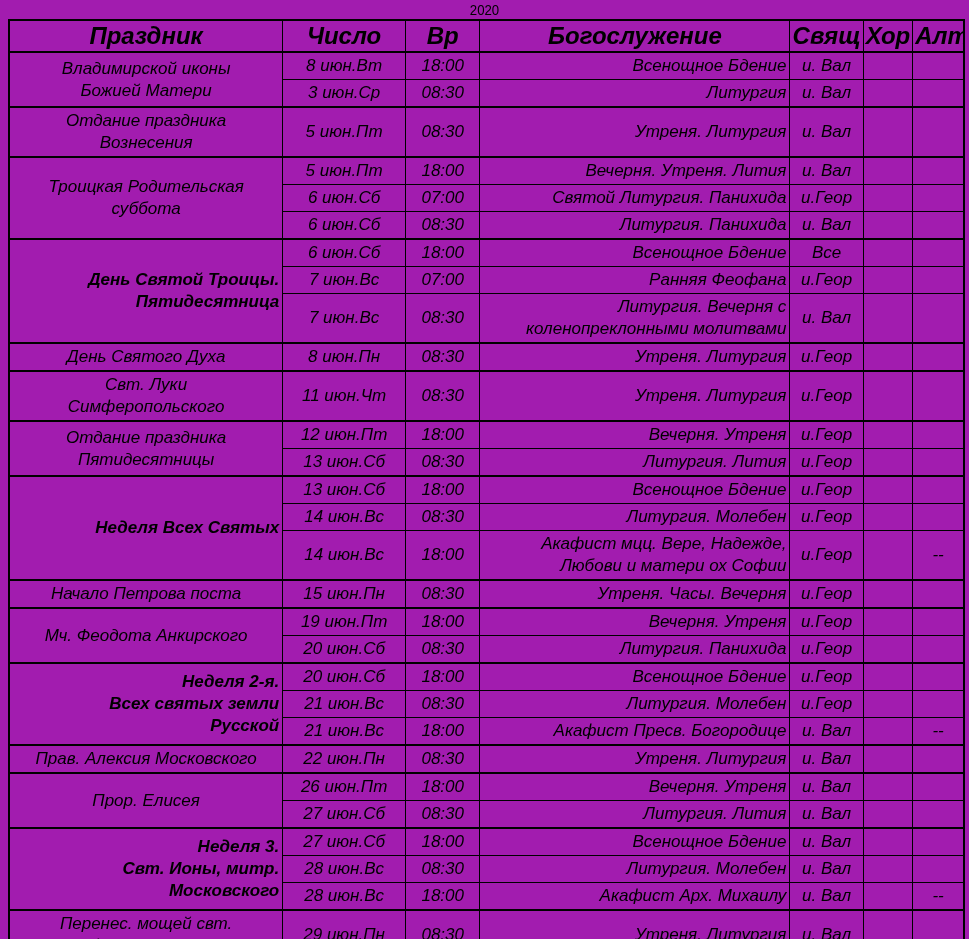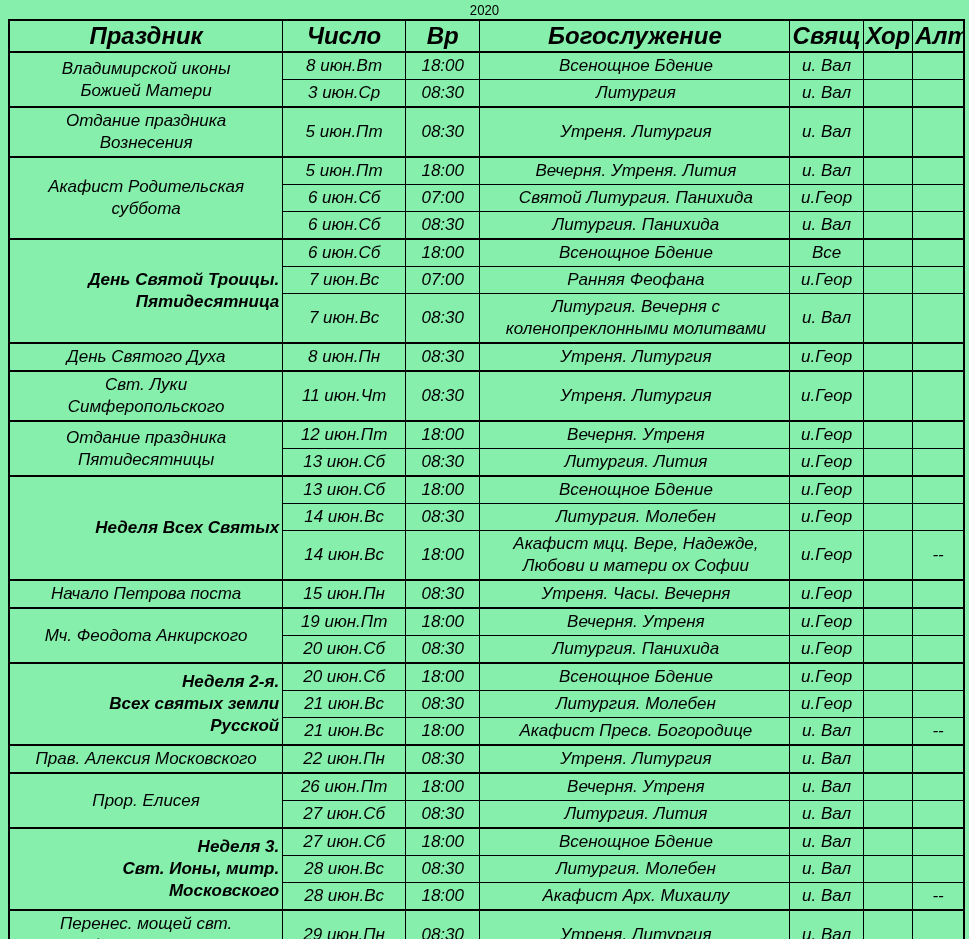--- a/index.html
+++ b/index.html
@@ -2,21 +2,21 @@
 <html><head>
 <meta charset="utf-8">
 <style>
   html, body { margin: 0; padding: 0; background: #ffffff; }
   .page {
     width: 969px;
     height: 939px;
     box-sizing: border-box;
     font-family: "Liberation Sans", sans-serif;
     color: #000;
-    background: #86efac;
+    background: #a21caf;
     overflow: hidden;
   }
   .year-title {
     text-align: center;
     font-size: 15px;
     height: 19px;
     line-height: 19px;
     letter-spacing: 0px;
     transform: scaleX(0.88);
   }
@@ -43,21 +43,21 @@
   td {
     font-style: italic;
     font-size: 17px;
     line-height: 22px;
     padding: 2px 3px;
     text-align: center;
     vertical-align: middle;
   }
   td.holiday { white-space: pre-line; }
   td.holiday.bold { font-weight: bold; text-align: right; }
-  td.service { text-align: center; padding-left: 5px; }
+  td.service { text-align: right; padding-left: 5px; }
 </style>
 </head>
 <body>
 
 <div class="page">
   <div class="year-title">2020</div>
   <table class="schedule">
     <colgroup id="cols">
         <col style="width: 272px;">
         <col style="width: 122px;">
@@ -101,21 +101,21 @@
           <td rowspan="1" class="holiday">Отдание праздника
 Вознесения</td>
           <td class="date">5 июн.Пт</td>
           <td class="time">08:30</td>
           <td class="service">Утреня. Литургия</td>
           <td class="priest">и. Вал</td>
           <td class="choir"></td>
           <td class="altar"></td>
         </tr>
         <tr class="group-first">
-          <td rowspan="3" class="holiday">Акафист Родительская
+          <td rowspan="3" class="holiday">Троицкая Родительская
 суббота</td>
           <td class="date">5 июн.Пт</td>
           <td class="time">18:00</td>
           <td class="service">Вечерня. Утреня. Лития</td>
           <td class="priest">и. Вал</td>
           <td class="choir"></td>
           <td class="altar"></td>
         </tr>
         <tr>
           <td class="date">6 июн.Сб</td>

